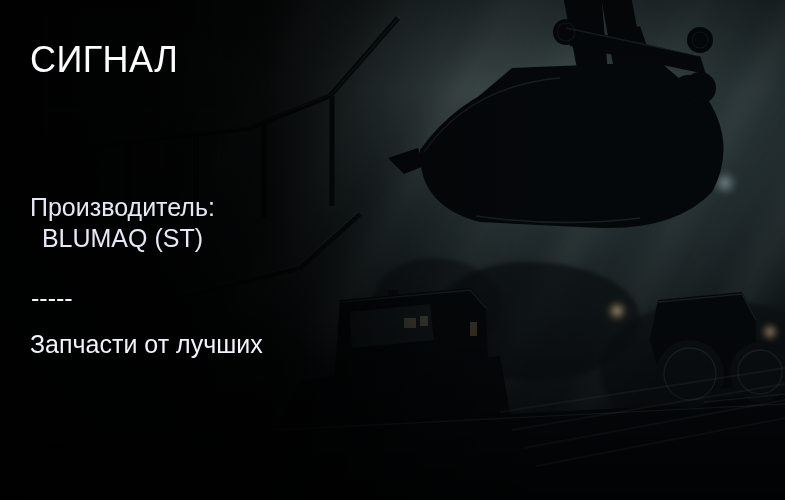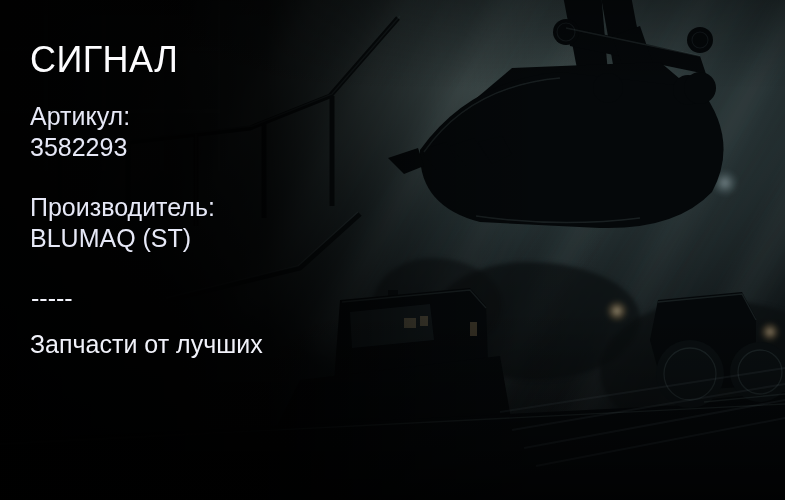--- a/index.html
+++ b/index.html
@@ -163,21 +163,21 @@
     left: 0;
     font-size: 25px;
     line-height: 31px;
     font-weight: 400;
     color: #e6e8f6;
     white-space: nowrap;
   }
   .field .val { display: block; }
 
   .field-article { top: 85px; }
-  .field-manufacturer { top: 176px; }
+  .field-manufacturer { top: 176px; text-align: center; }
 
   .divider {
     position: absolute;
     left: 1px;
     top: 268px;
     font-size: 25px;
     line-height: 28px;
     color: #f2f3fb;
     letter-spacing: 0px;
   }
@@ -319,24 +319,20 @@
     </svg>
 
     <div class="scrim"></div>
     <div class="scrim-v"></div>
   </div>
 
   <div class="content">
 
     <div class="title">СИГНАЛ</div>
 
-    <div class="field field-article">
-      <span class="lbl">Артикул:</span>
-      <span class="val">3582293</span>
-    </div>
 
     <div class="field field-manufacturer">
       <span class="lbl">Производитель:</span>
       <span class="val">BLUMAQ (ST)</span>
     </div>
 
     <div class="divider">-----</div>
 
     <div class="promo">
       <span class="line">Запчасти от лучших</span>

